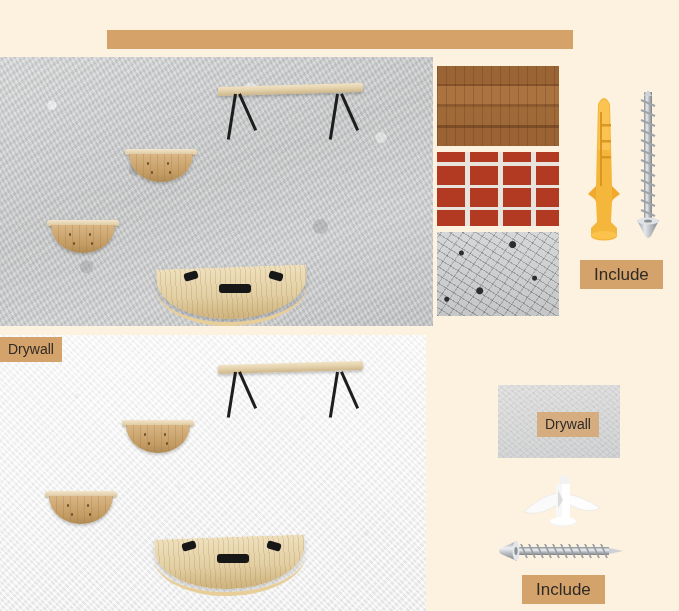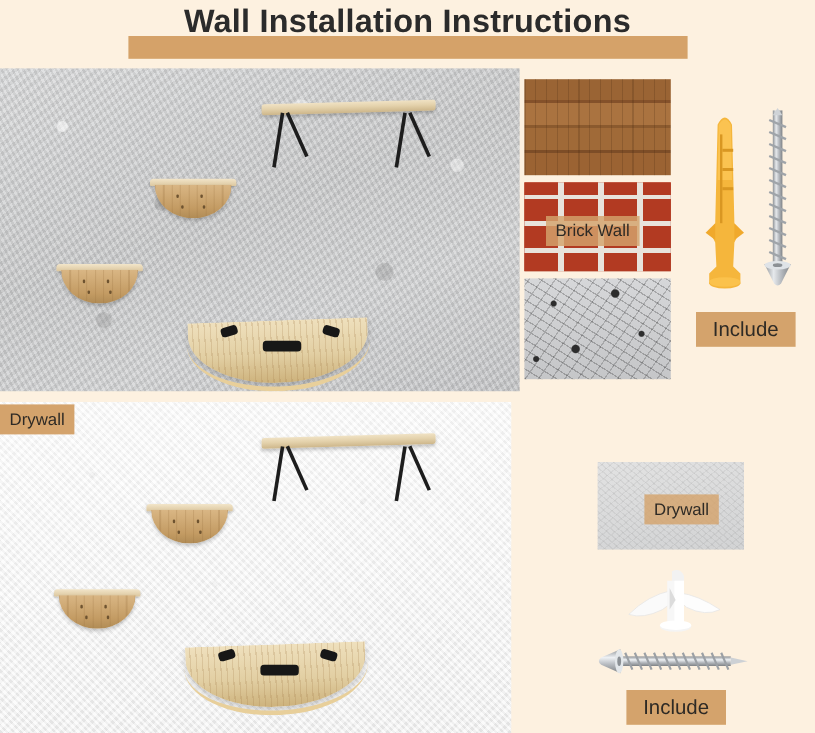--- a/index.html
+++ b/index.html
@@ -158,21 +158,20 @@
   .anchor-w{left:520px;top:472px;width:84px;height:62px;}
   .screw-h{left:495px;top:538px;width:135px;height:26px;}
 </style>
 </head>
 <body>
 
 <div class="stage">
 
   <div class="title-wrap">
     <div class="title-bar"></div>
-    <div class="title-text">Wall Installation Instructions</div>
   </div>
 
   <div class="photo photo-cement">
 
     <div class="shelf" style="left:218px;top:28px;width:145px;height:50px;">
       <div class="board"></div>
       <div class="brk" style="left:16px;top:9px;height:46px;transform:rotate(9deg);"></div>
       <div class="brk" style="left:20px;top:9px;height:40px;transform:rotate(-24deg);"></div>
       <div class="brk" style="left:118px;top:9px;height:46px;transform:rotate(9deg);"></div>
       <div class="brk" style="left:122px;top:9px;height:40px;transform:rotate(-24deg);"></div>
@@ -245,21 +244,20 @@
       <div class="grip" style="left:62px;top:17px;width:32px;height:9px;"></div>
       <div class="grip" style="left:112px;top:5px;width:14px;height:8px;transform:rotate(16deg);"></div>
     </div>
   </div>
 
   <div class="chip" style="left:0;top:337px;">Drywall</div>
 
   <div class="swatch sw-wood"></div>
 
   <div class="swatch sw-brick"></div>
-  <div class="chip soft" style="left:455px;top:180px;">Brick Wall</div>
 
   <div class="swatch sw-concrete"></div>
 
   <svg class="hw anchor-y" viewBox="0 0 36 152">
     <path d="M12 14 Q18 2 24 14 L26 96 L30 104 L26 112 L25 132 L31 138 L31 146 L5 146 L5 138 L11 132 L10 112 L6 104 L10 96 Z" fill="#f5b63c"></path>
     <path d="M13 14 Q18 5 23 14 L24 60 L12 60 Z" fill="#ffce62" opacity=".55"></path>
     <path d="M26 96 L34 104 L26 110 Z" fill="#f0a92c"></path>
     <path d="M10 96 L2 104 L10 110 Z" fill="#f0a92c"></path>
     <rect x="14" y="22" width="2" height="74" fill="#d99722"></rect>
     <rect x="16" y="34" width="9" height="2.5" fill="#d99722"></rect>

